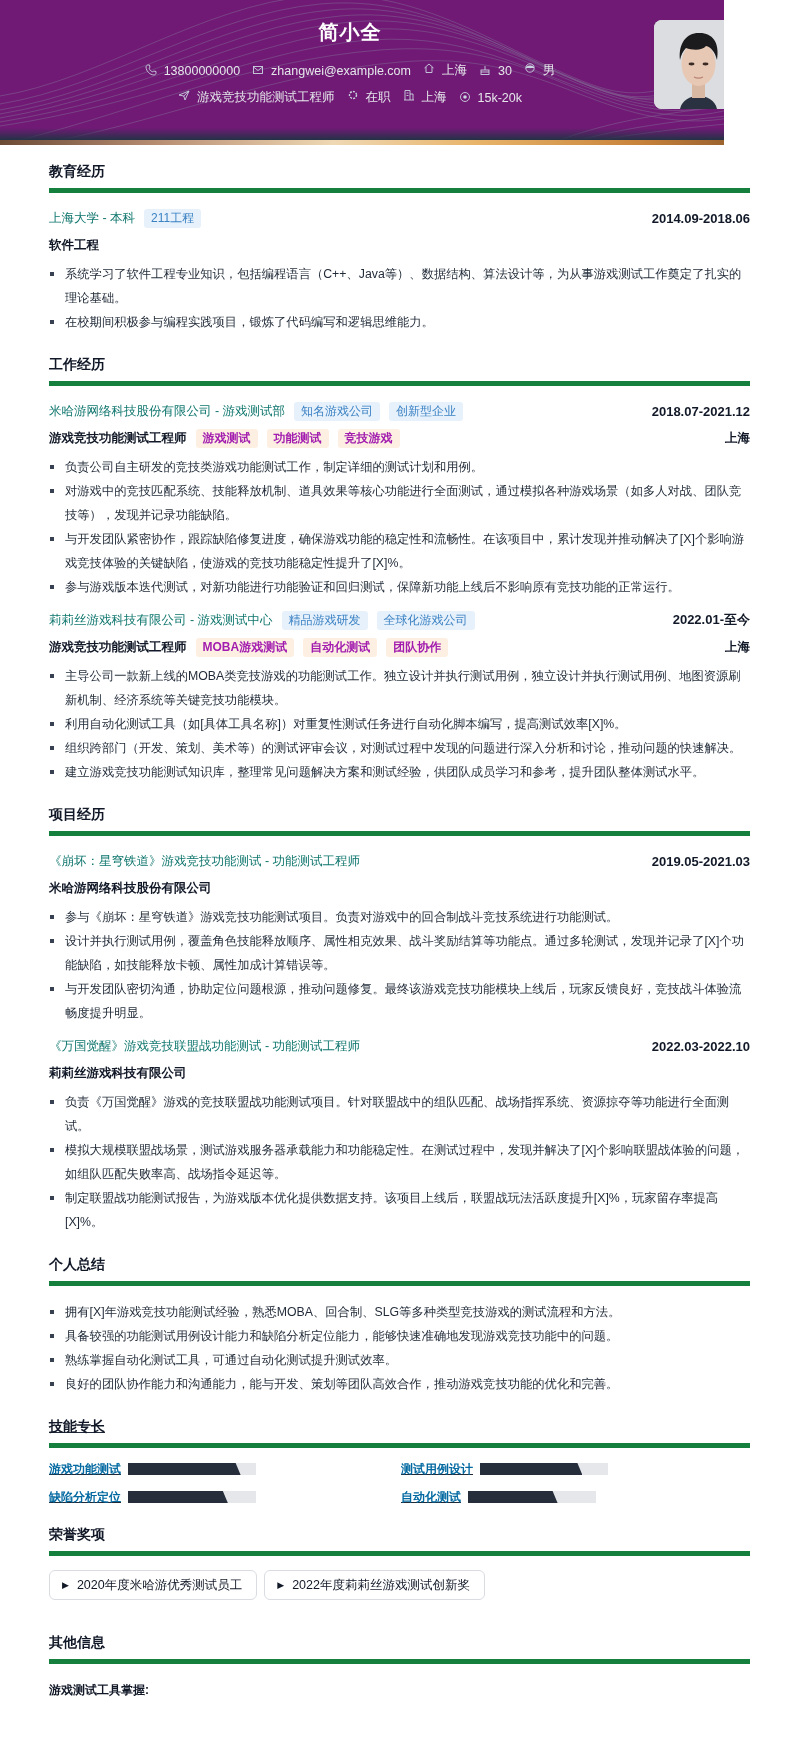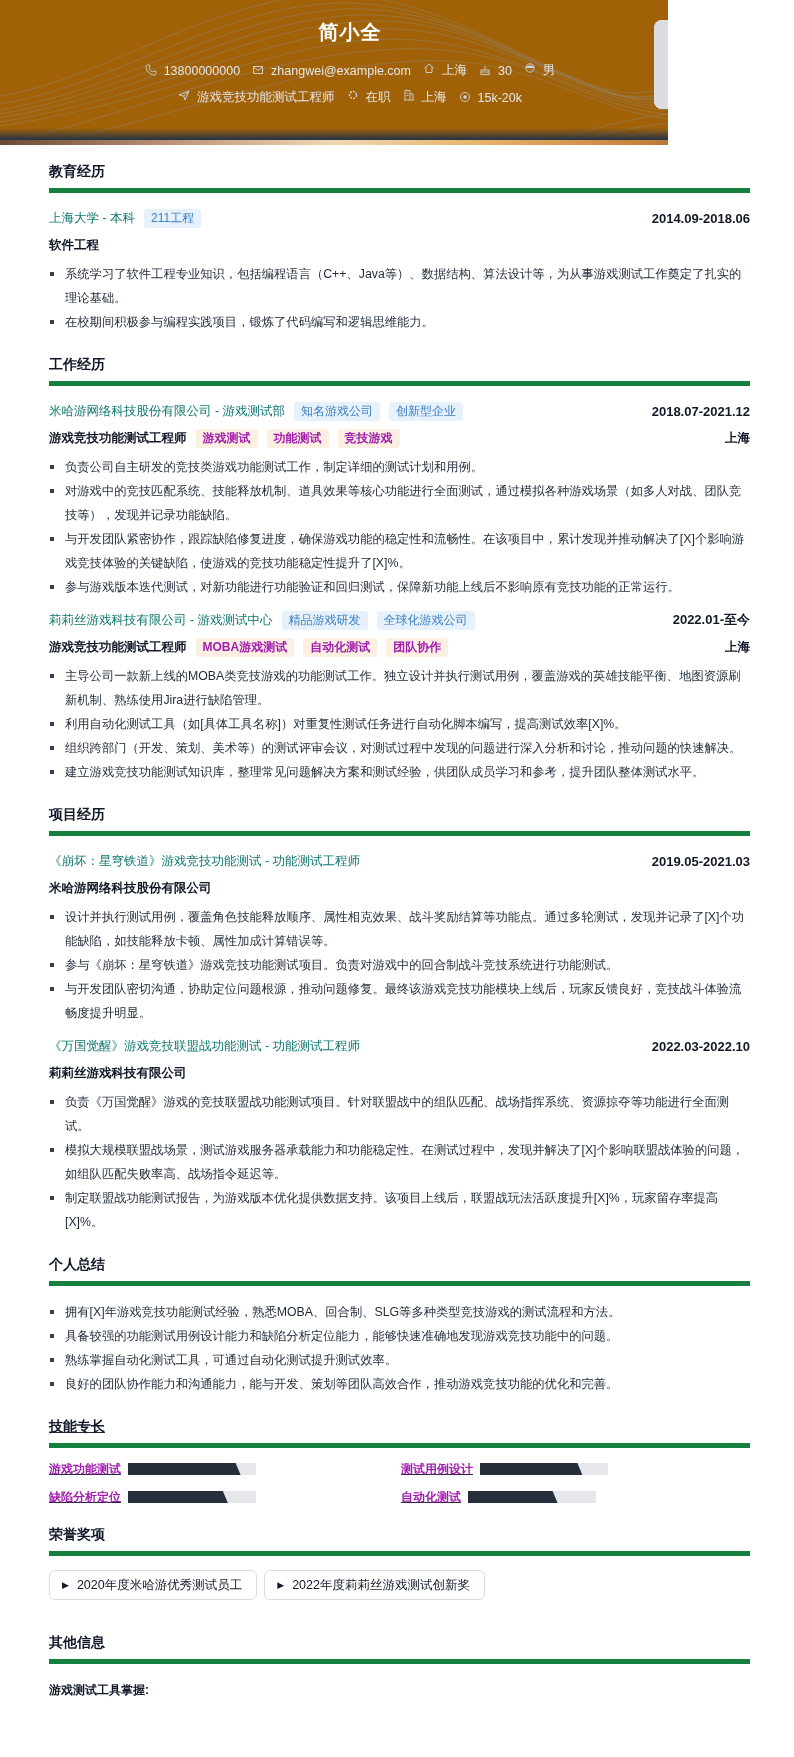--- a/index.html
+++ b/index.html
@@ -1,20 +1,20 @@
 <!DOCTYPE html>
 <html><head>
 <meta charset="utf-8">
 <style>
   * { box-sizing: border-box; margin: 0; padding: 0; }
   html, body { width: 794px; background: #ffffff; }
   body { font-family: "Liberation Sans", "DejaVu Sans", sans-serif; color: #1f2937; font-size: 12.5px; }
 
   
-  .header { position: relative; width: 668px; height: 145px; background: #a16207; overflow: hidden; padding-left: 44px; }
+  .header { position: relative; width: 724px; height: 145px; background: #701a75; overflow: hidden; padding-left: 44px; }
   .header svg.waves { position: absolute; left: 0; top: 0; width: 794px; height: 140px; }
   .header .strip { position: absolute; left: 0; bottom: 0; width: 794px; height: 5px;
     background: linear-gradient(90deg, #6b4a35 0%, #b88e72 20%, #efd8b4 42%, #e8b46a 60%, #c9843c 80%, #7a4a25 100%); }
   .header .shade { position: absolute; left: 0; bottom: 5px; width: 794px; height: 12px; background: linear-gradient(180deg, rgba(39,46,59,0) 0%, #233246 100%); }
   .name { position: absolute; top: 19px; left: 0; width: 700px; text-align: center; color: #ffffff; font-size: 20px; font-weight: bold; letter-spacing: 1px; }
   .info-row { position: absolute; left: 0; width: 700px; display: flex; justify-content: center; align-items: center; color: #e5e7eb; font-size: 12.5px; }
   .info-row.r1 { top: 62px; }
   .info-row.r2 { top: 89px; }
   .info-item { display: flex; margin: 0 6px; }
   .info-item .ico { display: inline-block; width: 12px; height: 12px; margin-right: 7px; color: #cbd5e1; font-size: 10px; line-height: 12px; text-align: center; }
@@ -33,21 +33,21 @@
   .tag.orange { background: #fdf0e2; color: #a21caf; }
   .sub { font-weight: bold; font-size: 12.5px; color: #111827; height: 22px; display: flex; align-items: center; justify-content: space-between; margin-top: 5px; }
   ul.bullets { list-style: none; margin-top: 6px; }
   ul.bullets li { position: relative; padding-left: 16px; font-size: 12.3px; line-height: 24px; color: #1f2937; }
   ul.bullets li::before { content: ""; position: absolute; left: 1px; top: 10px; width: 4px; height: 4px; background: #374151; }
   .gap-entry { height: 10px; }
 
   
   .skills { display: grid; grid-template-columns: 352px 352px; row-gap: 14px; margin-top: 6px; }
   .skill { display: flex; align-items: center; height: 14px; }
-  .skill .label { font-weight: bold; font-size: 12px; color: #a21caf; margin-right: 7px; }
+  .skill .label { font-weight: bold; font-size: 12px; color: #0369a1; margin-right: 7px; }
   .skill .track { position: relative; width: 128px; height: 12px; background: #e5e7eb; }
   .skill .fill { position: absolute; left: 0; top: 0; height: 12px; background: #272e3b; clip-path: polygon(0 0, calc(100% - 5px) 0, 100% 100%, 0 100%); }
 
   
   .awards { display: flex; margin-top: 2px; }
   .award { display: flex; align-items: center; border: 1px solid #d9dce1; border-radius: 6px; padding: 0 14px 0 12px; height: 30px; margin-right: 7px; font-size: 12.5px; color: #111827; background: #fff; }
   .award .tri { font-size: 9px; margin-right: 8px; color: #111827; }
 
   
   .other-row { display: flex; margin-top: 4px; }
@@ -240,42 +240,42 @@
       <div class="sub">
         <div class="left" style="display:flex;align-items:center;">
           <span>游戏竞技功能测试工程师</span>
           <span class="tag orange">MOBA游戏测试</span>
           <span class="tag orange">自动化测试</span>
           <span class="tag orange">团队协作</span>
         </div>
         <span>上海</span>
       </div>
       <ul class="bullets">
-        <li>主导公司一款新上线的MOBA类竞技游戏的功能测试工作。独立设计并执行测试用例，覆盖游戏的英雄技能平衡、地图资源刷新机制、熟练使用Jira进行缺陷管理。</li>
+        <li>主导公司一款新上线的MOBA类竞技游戏的功能测试工作。独立设计并执行测试用例，独立设计并执行测试用例、地图资源刷新机制、经济系统等关键竞技功能模块。</li>
         <li>利用自动化测试工具（如[具体工具名称]）对重复性测试任务进行自动化脚本编写，提高测试效率[X]%。</li>
         <li>组织跨部门（开发、策划、美术等）的测试评审会议，对测试过程中发现的问题进行深入分析和讨论，推动问题的快速解决。</li>
         <li>建立游戏竞技功能测试知识库，整理常见问题解决方案和测试经验，供团队成员学习和参考，提升团队整体测试水平。</li>
       </ul>
     </div>
   </div>
 
   <div class="section" style="margin-top:22px;">
     <div class="section-title">项目经历</div>
 
     <div class="entry">
       <div class="entry-head">
         <span class="entry-title">《崩坏：星穹铁道》游戏竞技功能测试 - 功能测试工程师</span>
         <span class="date">2019.05-2021.03</span>
       </div>
       <div class="sub">
           <span>米哈游网络科技股份有限公司</span>
         </div>
       <ul class="bullets">
+        <li>参与《崩坏：星穹铁道》游戏竞技功能测试项目。负责对游戏中的回合制战斗竞技系统进行功能测试。</li>
         <li>设计并执行测试用例，覆盖角色技能释放顺序、属性相克效果、战斗奖励结算等功能点。通过多轮测试，发现并记录了[X]个功能缺陷，如技能释放卡顿、属性加成计算错误等。</li>
-        <li>参与《崩坏：星穹铁道》游戏竞技功能测试项目。负责对游戏中的回合制战斗竞技系统进行功能测试。</li>
         <li>与开发团队密切沟通，协助定位问题根源，推动问题修复。最终该游戏竞技功能模块上线后，玩家反馈良好，竞技战斗体验流畅度提升明显。</li>
       </ul>
     </div>
 
     <div class="gap-entry"></div>
 
     <div class="entry">
       <div class="entry-head">
         <span class="entry-title">《万国觉醒》游戏竞技联盟战功能测试 - 功能测试工程师</span>
         <span class="date">2022.03-2022.10</span>

